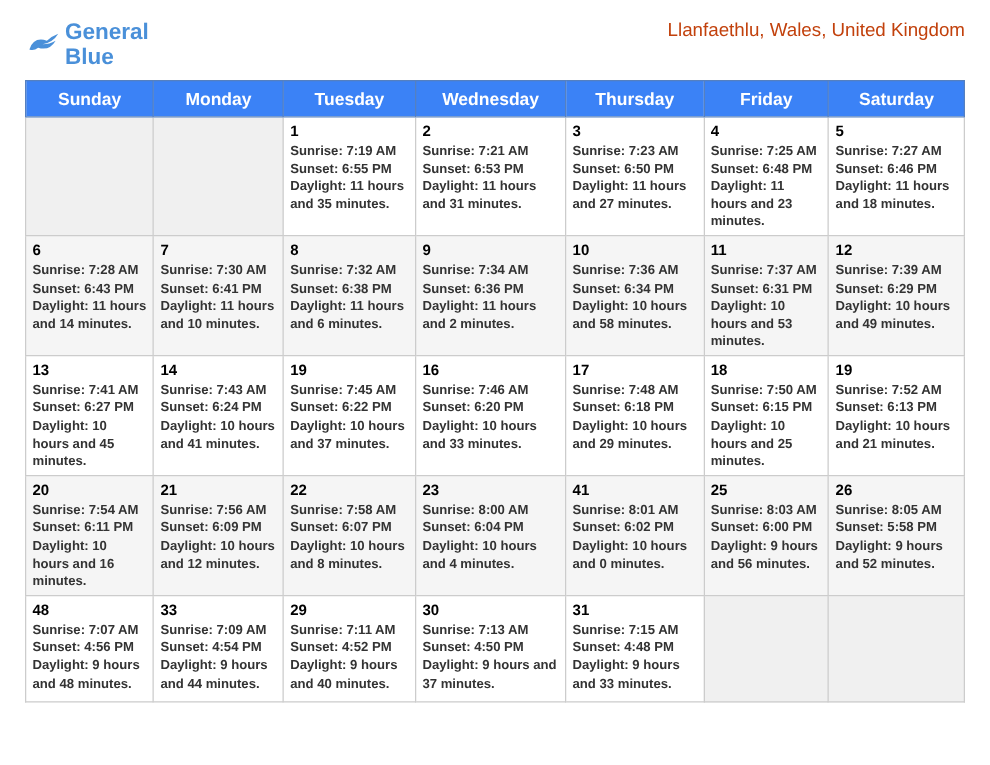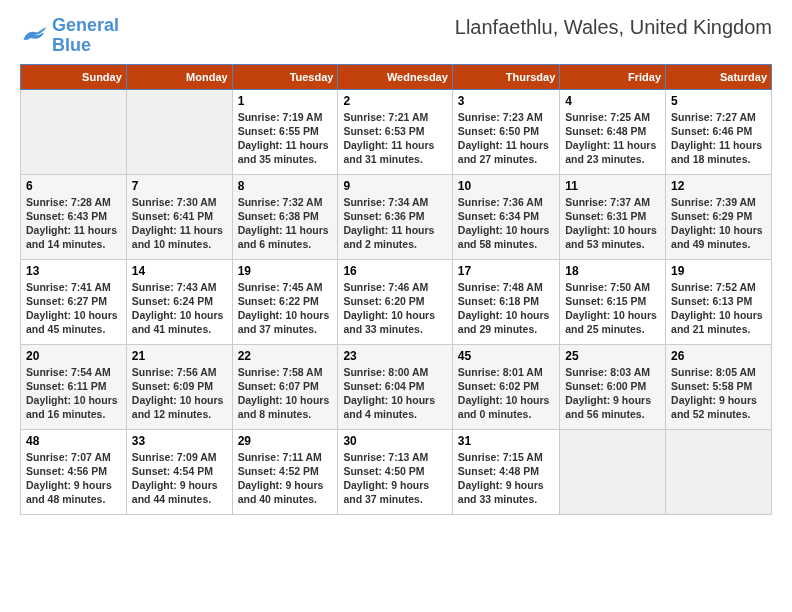--- a/index.html
+++ b/index.html
@@ -37,34 +37,34 @@
     }
     .title-area {
       text-align: right;
     }
     .month-title {
       font-size: 36px;
       font-weight: bold;
       color: #1a3a5c;
     }
     .location {
-      font-size: 20px;
-      color: #404040;
+      font-size: 15px;
+      color: #c2410c;
     }
     table {
       width: 100%;
       border-collapse: collapse;
       font-size: 11px;
     }
     thead tr th {
-      background-color: #c2410c;
+      background-color: #3b82f6;
       color: #fff;
       padding: 6px 4px;
-      text-align: right;
-      font-size: 11px;
+      text-align: center;
+      font-size: 14px;
       font-weight: bold;
       border: 1px solid #5580c0;
     }
     tbody tr td {
       border: 1px solid #ccc;
       vertical-align: top;
       padding: 4px 5px;
       min-height: 80px;
       height: 85px;
     }
@@ -218,21 +218,21 @@
         </td>
         <td>
           <span class="day-num">22</span>
           <div class="day-info">Sunrise: 7:58 AM<br>Sunset: 6:07 PM<br>Daylight: 10 hours and 8 minutes.</div>
         </td>
         <td>
           <span class="day-num">23</span>
           <div class="day-info">Sunrise: 8:00 AM<br>Sunset: 6:04 PM<br>Daylight: 10 hours and 4 minutes.</div>
         </td>
         <td>
-          <span class="day-num">45</span>
+          <span class="day-num">41</span>
           <div class="day-info">Sunrise: 8:01 AM<br>Sunset: 6:02 PM<br>Daylight: 10 hours and 0 minutes.</div>
         </td>
         <td>
           <span class="day-num">25</span>
           <div class="day-info">Sunrise: 8:03 AM<br>Sunset: 6:00 PM<br>Daylight: 9 hours and 56 minutes.</div>
         </td>
         <td>
           <span class="day-num">26</span>
           <div class="day-info">Sunrise: 8:05 AM<br>Sunset: 5:58 PM<br>Daylight: 9 hours and 52 minutes.</div>
         </td>

